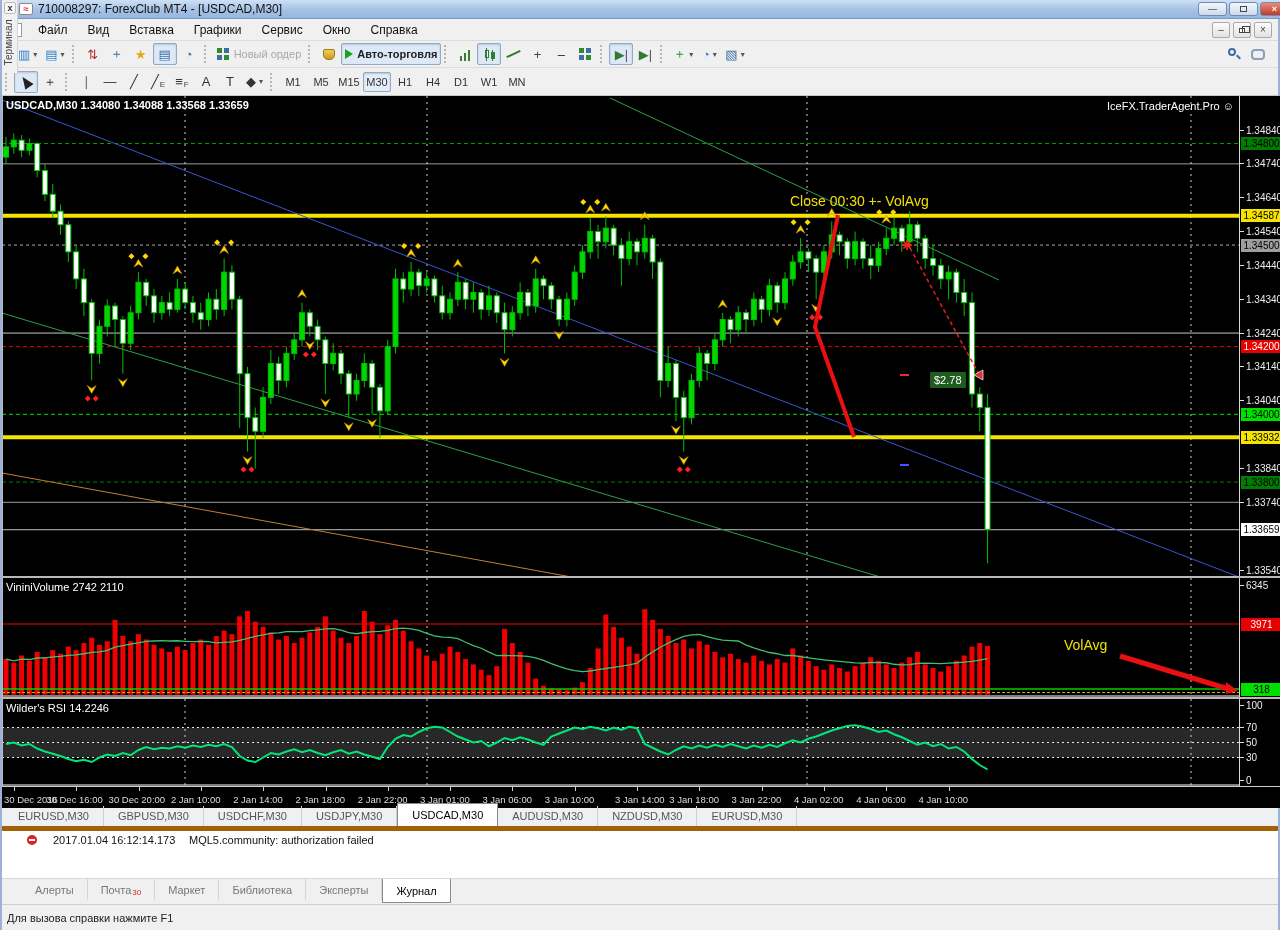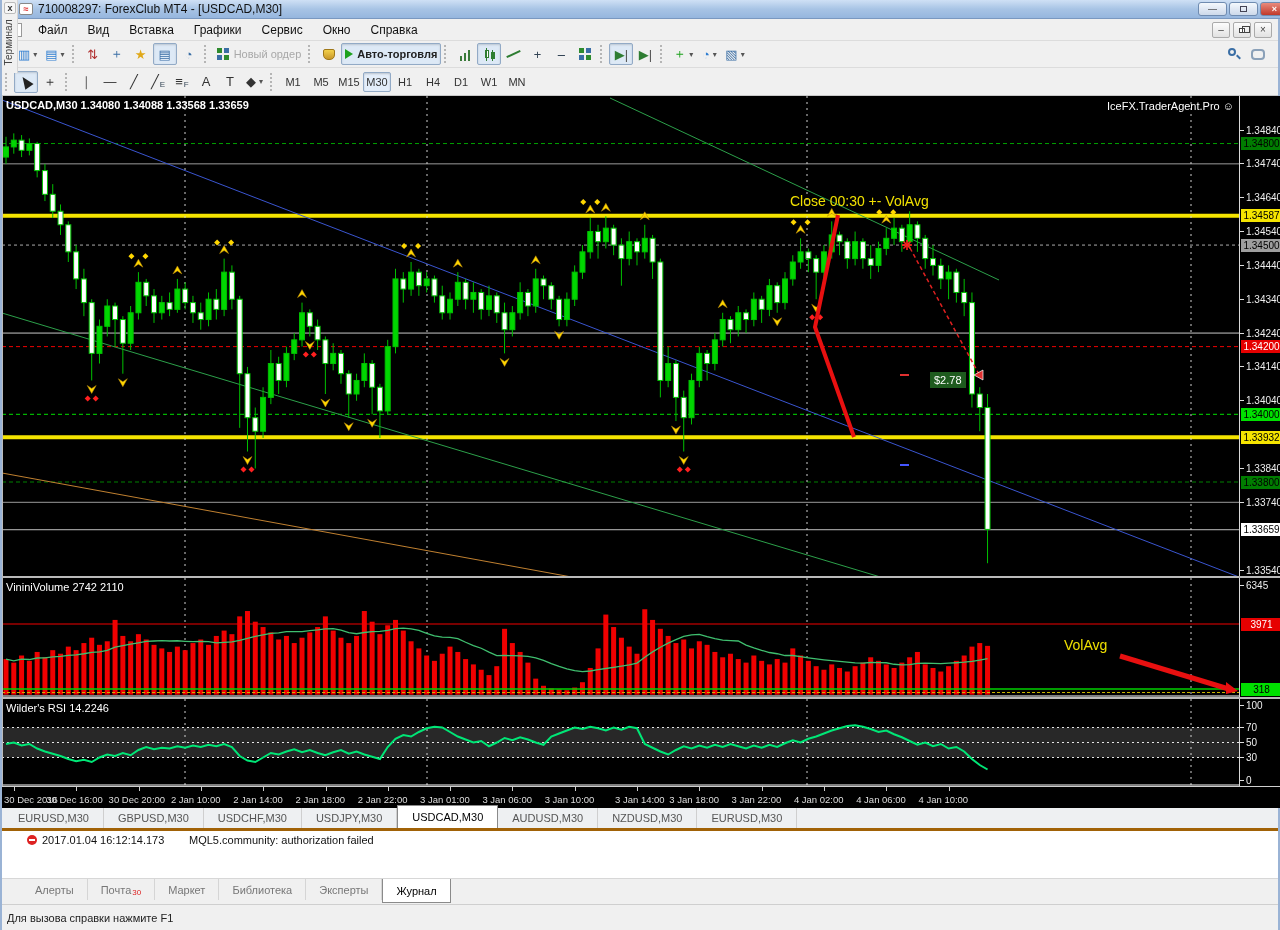--- a/index.html
+++ b/index.html
@@ -85,40 +85,40 @@
   .scalecol { position:absolute; left:1237px; top:0; width:43px; height:100%; background:#000; border-left:1px solid #d9d9d9; }
   .ptick { position:absolute; left:0; width:100%; height:13px; font-size:10px; line-height:13px; color:#eee;
     font-family:"Liberation Sans",sans-serif; padding-left:6px; }
   .ptick:before { content:""; position:absolute; left:0; top:6px; width:4px; height:1px; background:#ddd; }
   .pbox { position:absolute; left:1px; width:41px; height:13px; font-size:10px; line-height:13px; text-align:center; }
   .tlabel { position:absolute; top:7px; font-size:9.5px; color:#ddd; white-space:nowrap; }
   .ttick { position:absolute; top:0; width:1px; height:4px; background:#ccc; }
 
   
   #chart-tabs { position:absolute; left:0; top:808px; width:100%; height:23px; background:#eef0f2;
-    border-bottom:3px solid #a16207; display:flex; align-items:flex-end; padding-left:2px; }
+    border-bottom:5px solid #a16207; display:flex; align-items:flex-end; padding-left:2px; }
   .ctab { height:20px; padding:0 14px; font-size:11px; color:#555; display:flex; align-items:center;
     border-right:1px solid #cfcfcf; }
   .ctab.active { background:#fff; border:1px solid #8a8a8a; border-bottom:none; height:23px; color:#000; }
 
   
   #terminal { position:absolute; left:0; top:831px; width:100%; height:47px; background:#fff; }
   #term-strip { position:absolute; left:0; top:0; width:16px; height:73px; background:#f0f0f0; border-right:1px solid #d5d5d5; }
   #term-close { position:absolute; left:2px; top:2px; width:12px; height:12px; font-size:9px; line-height:11px;
     text-align:center; color:#333; border:1px solid #bbb; background:#f7f7f7; border-radius:2px; font-weight:bold; }
   #term-side { position:absolute; left:-19px; top:36px; width:52px; height:13px; font-size:10px; color:#444;
     transform:rotate(-90deg); text-align:center; }
   #term-table { position:absolute; left:17px; top:0; right:0; height:47px; }
   #term-head { display:flex; height:18px; border-bottom:1px solid #e2e2e2; align-items:center; }
   .th { font-size:11px; color:#222; }
   .th.c1 { width:162px; padding-left:8px; border-right:1px solid #e2e2e2; height:100%; display:flex; align-items:center; }
   .th.c2 { padding-left:8px; }
   #term-row { display:flex; height:18px; align-items:center; }
   .td { font-size:11px; color:#111; }
-  .td.c1 { width:162px; padding-left:8px; display:flex; align-items:center; gap:5px; }
+  .td.c1 { width:162px; padding-left:8px; display:flex; align-items:center; gap:16px; }
   .td.c2 { padding-left:8px; }
   .ban { width:10px; height:10px; background:#d22; border-radius:50%; position:relative; flex:0 0 10px; }
   .ban:after { content:""; position:absolute; left:2px; top:4px; width:6px; height:2px; background:#fff; }
 
   #term-tabs { position:absolute; left:0; top:878px; width:100%; height:26px; background:#f0f0f0;
     border-top:1px solid #d7d7d7; display:flex; align-items:flex-start; padding-left:20px; }
   .ttab { height:21px; padding:0 13px; font-size:11px; color:#777; display:flex; align-items:center; border-right:1px solid #d5d5d5; }
   .ttab.active { background:#fff; border:1px solid #8a8a8a; border-top:none; color:#000; height:24px; }
   .ttab sup { color:#d22; font-size:8px; margin-left:1px; margin-top:6px; }
 

